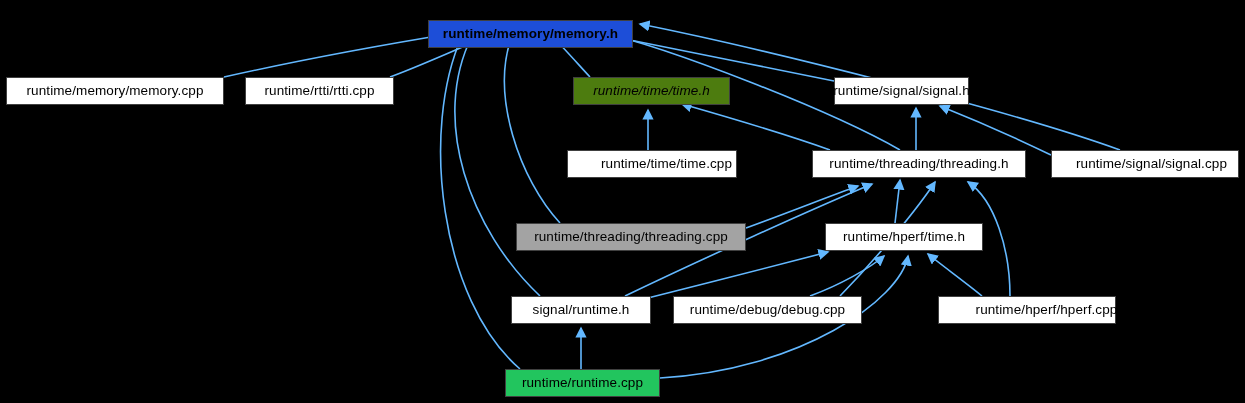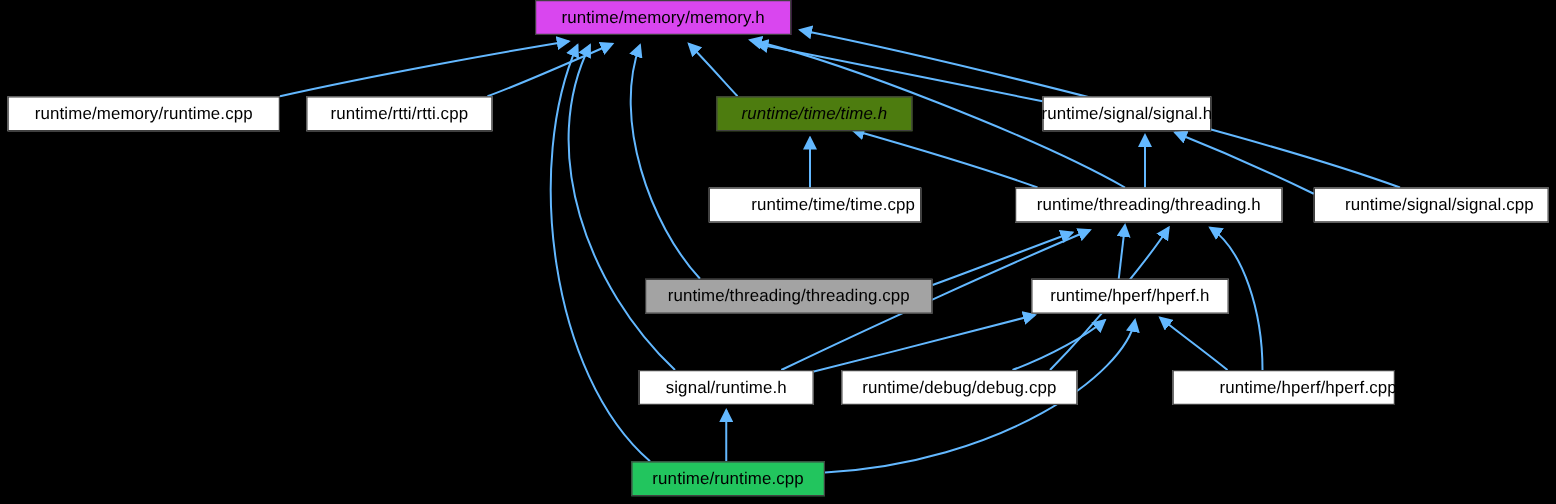--- a/index.html
+++ b/index.html
@@ -76,25 +76,25 @@
         <path d="M 840,296 C 880,255 920,205 935,182" fill="none" stroke="#63b8ff" stroke-width="1.6" marker-end="url(#arrowhead)"></path>
         <path d="M 1010,296 C 1010,250 995,200 968,182" fill="none" stroke="#63b8ff" stroke-width="1.6" marker-end="url(#arrowhead)"></path>
         <path d="M 640,300 C 700,285 790,262 828,252" fill="none" stroke="#63b8ff" stroke-width="1.6" marker-end="url(#arrowhead)"></path>
         <path d="M 810,296 C 840,285 870,268 884,256" fill="none" stroke="#63b8ff" stroke-width="1.6" marker-end="url(#arrowhead)"></path>
         <path d="M 982,296 C 965,282 940,264 928,254" fill="none" stroke="#63b8ff" stroke-width="1.6" marker-end="url(#arrowhead)"></path>
         <path d="M 581,369 L 581,328" fill="none" stroke="#63b8ff" stroke-width="1.6" marker-end="url(#arrowhead)"></path>
         <path d="M 660,378 C 800,370 900,300 908,256" fill="none" stroke="#63b8ff" stroke-width="1.6" marker-end="url(#arrowhead)"></path>
       </g>
   </svg>
   <div id="nodes-group">
-      <div class="graph-node root" style="left: 428px; top: 0; width: 205px; height: 28px; background: #d946ef; border-color: rgb(64, 64, 64);">
+      <div class="graph-node root" style="left: 428px; top: 20px; width: 205px; height: 28px; background: #1d4ed8; border-color: rgb(64, 64, 64); font-weight: bold;">
         <span class="node-label">runtime/memory/memory.h</span>
       </div>
       <div class="graph-node" style="left: 6px; top: 77px; width: 218px; height: 28px; background: rgb(255, 255, 255); border-color: rgb(64, 64, 64);">
-        <span class="node-label">runtime/memory/runtime.cpp</span>
+        <span class="node-label">runtime/memory/memory.cpp</span>
       </div>
       <div class="graph-node" style="left: 245px; top: 77px; width: 149px; height: 28px; background: rgb(255, 255, 255); border-color: rgb(64, 64, 64);">
         <span class="node-label">runtime/rtti/rtti.cpp</span>
       </div>
       <div class="graph-node" style="left: 573px; top: 77px; width: 157px; height: 28px; background: #4d7c0f; border-color: rgb(64, 64, 64); font-style: italic;">
         <span class="node-label">runtime/time/time.h</span>
       </div>
       <div class="graph-node" style="left: 834px; top: 77px; width: 135px; height: 28px; background: rgb(255, 255, 255); border-color: rgb(64, 64, 64);">
         <span class="node-label">runtime/signal/signal.h</span>
       </div>
@@ -104,21 +104,21 @@
       <div class="graph-node" style="left: 812px; top: 150px; width: 214px; height: 28px; background: rgb(255, 255, 255); border-color: rgb(64, 64, 64);">
         <span class="node-label">runtime/threading/threading.h</span>
       </div>
       <div class="graph-node" style="left: 1051px; top: 150px; width: 188px; height: 28px; background: rgb(255, 255, 255); border-color: rgb(64, 64, 64); padding-left: 20px;">
         <span class="node-label">runtime/signal/signal.cpp</span>
       </div>
       <div class="graph-node" style="left: 516px; top: 223px; width: 230px; height: 28px; background: #a3a3a3; border-color: rgb(64, 64, 64);">
         <span class="node-label">runtime/threading/threading.cpp</span>
       </div>
       <div class="graph-node" style="left: 825px; top: 223px; width: 158px; height: 28px; background: rgb(255, 255, 255); border-color: rgb(64, 64, 64);">
-        <span class="node-label">runtime/hperf/hperf.h</span>
+        <span class="node-label">runtime/hperf/time.h</span>
       </div>
       <div class="graph-node" style="left: 511px; top: 296px; width: 140px; height: 28px; background: rgb(255, 255, 255); border-color: rgb(64, 64, 64);">
         <span class="node-label">signal/runtime.h</span>
       </div>
       <div class="graph-node" style="left: 673px; top: 296px; width: 189px; height: 28px; background: rgb(255, 255, 255); border-color: rgb(64, 64, 64);">
         <span class="node-label">runtime/debug/debug.cpp</span>
       </div>
       <div class="graph-node" style="left: 938px; top: 296px; width: 178px; height: 28px; background: rgb(255, 255, 255); border-color: rgb(64, 64, 64); padding-left: 46px;">
         <span class="node-label">runtime/hperf/hperf.cpp</span>
       </div>

